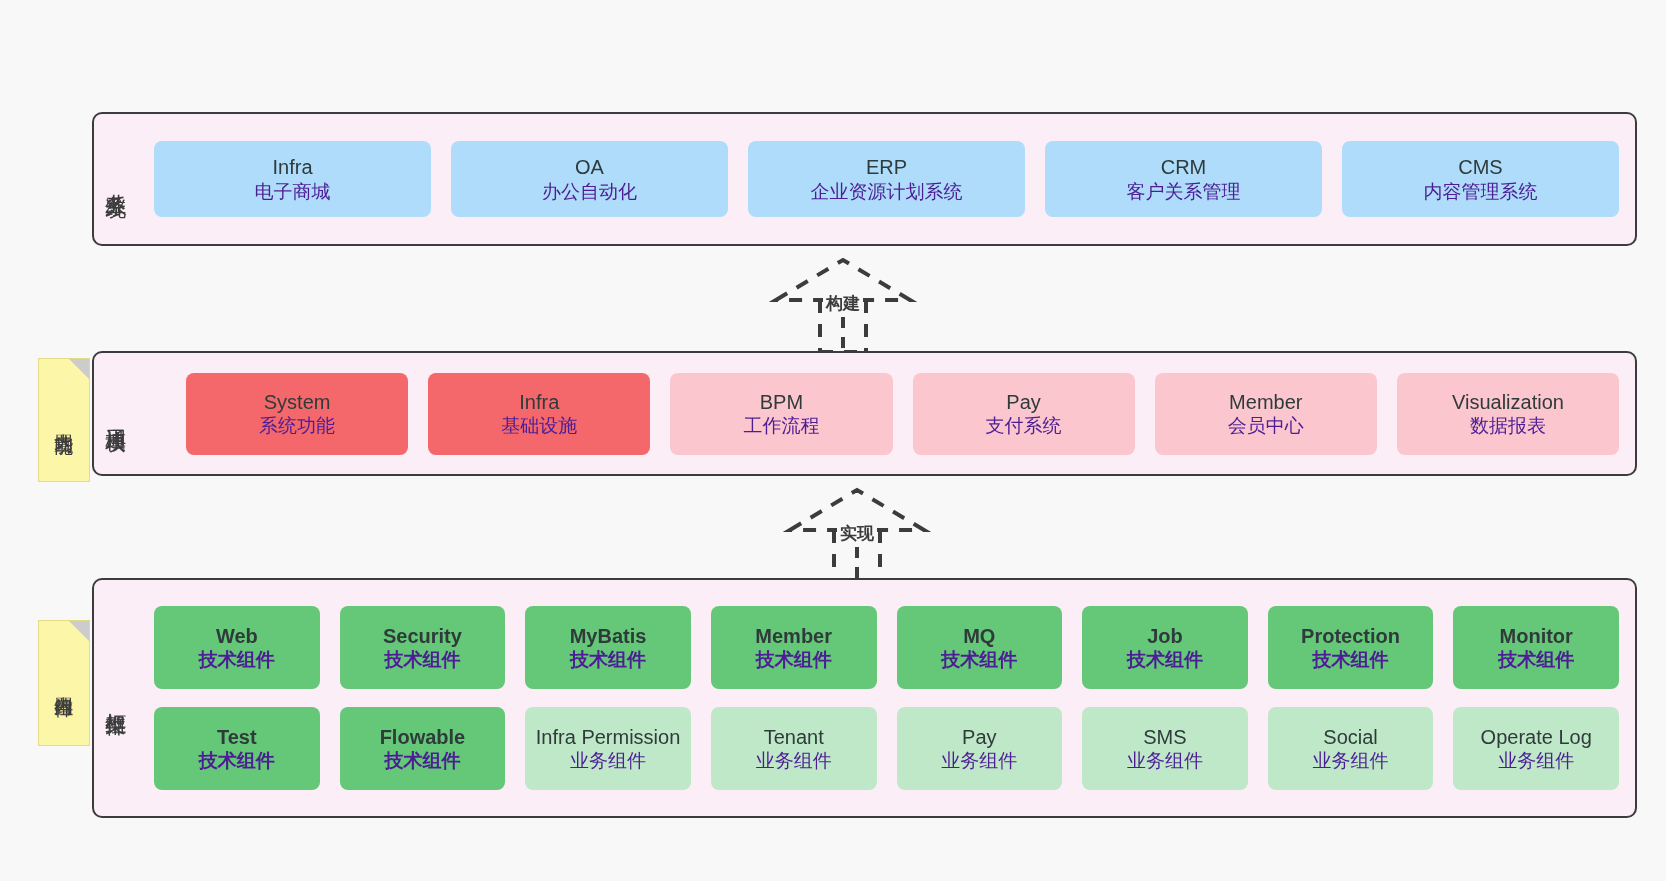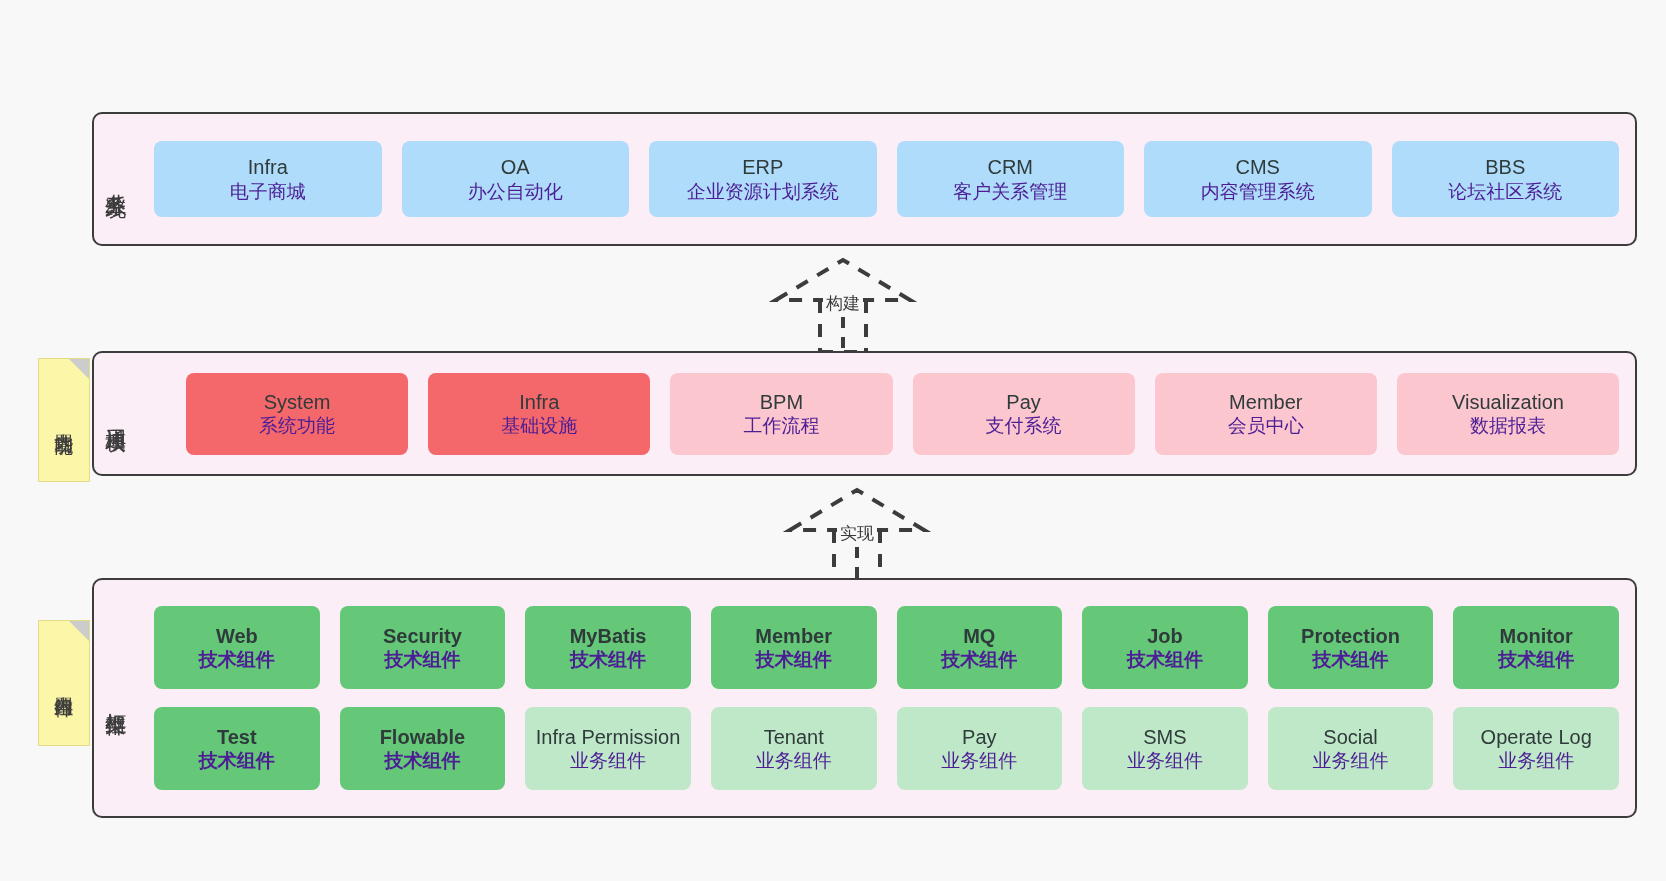--- a/index.html
+++ b/index.html
@@ -149,20 +149,21 @@
   .connector .conn-label {
     position: absolute;
     left: 50%;
     transform: translateX(-50%);
     top: 36px;
     font-size: 17px;
     color: #3c3c3c;
     background: #f8f8f8;
     padding: 0 3px;
     white-space: nowrap;
+    font-weight: bold;
   }
   #connector-build { left: 758px; top: 256px; }
   #connector-implement { left: 772px; top: 486px; }
 </style>
 </head>
 <body>
 
 <div class="canvas">
 
   <div class="layer" id="layer-business">
@@ -188,24 +189,20 @@
         <div class="box box-blue">
           <span class="ttl">CRM</span>
           <span class="sub">客户关系管理</span>
         </div>
 
         <div class="box box-blue">
           <span class="ttl">CMS</span>
           <span class="sub">内容管理系统</span>
         </div>
 
-        <div class="box box-blue">
-          <span class="ttl">BBS</span>
-          <span class="sub">论坛社区系统</span>
-        </div>
 
       </div>
     </div>
   </div>
 
   <div class="connector" id="connector-build">
     <svg width="170" height="100" viewBox="0 0 170 100">
       <path d="M 85 92 L 85 42" stroke="#3c3c3c" stroke-width="4" fill="none" stroke-dasharray="11 9"></path>
       <path d="M 18 44 L 85 4 L 152 44 Z" stroke="#3c3c3c" stroke-width="4" fill="none" stroke-dasharray="13 11" stroke-linejoin="miter"></path>
       <path d="M 62 44 L 62 96 M 108 44 L 108 96 M 62 96 L 108 96" stroke="#3c3c3c" stroke-width="4" fill="none" stroke-dasharray="13 11"></path>

